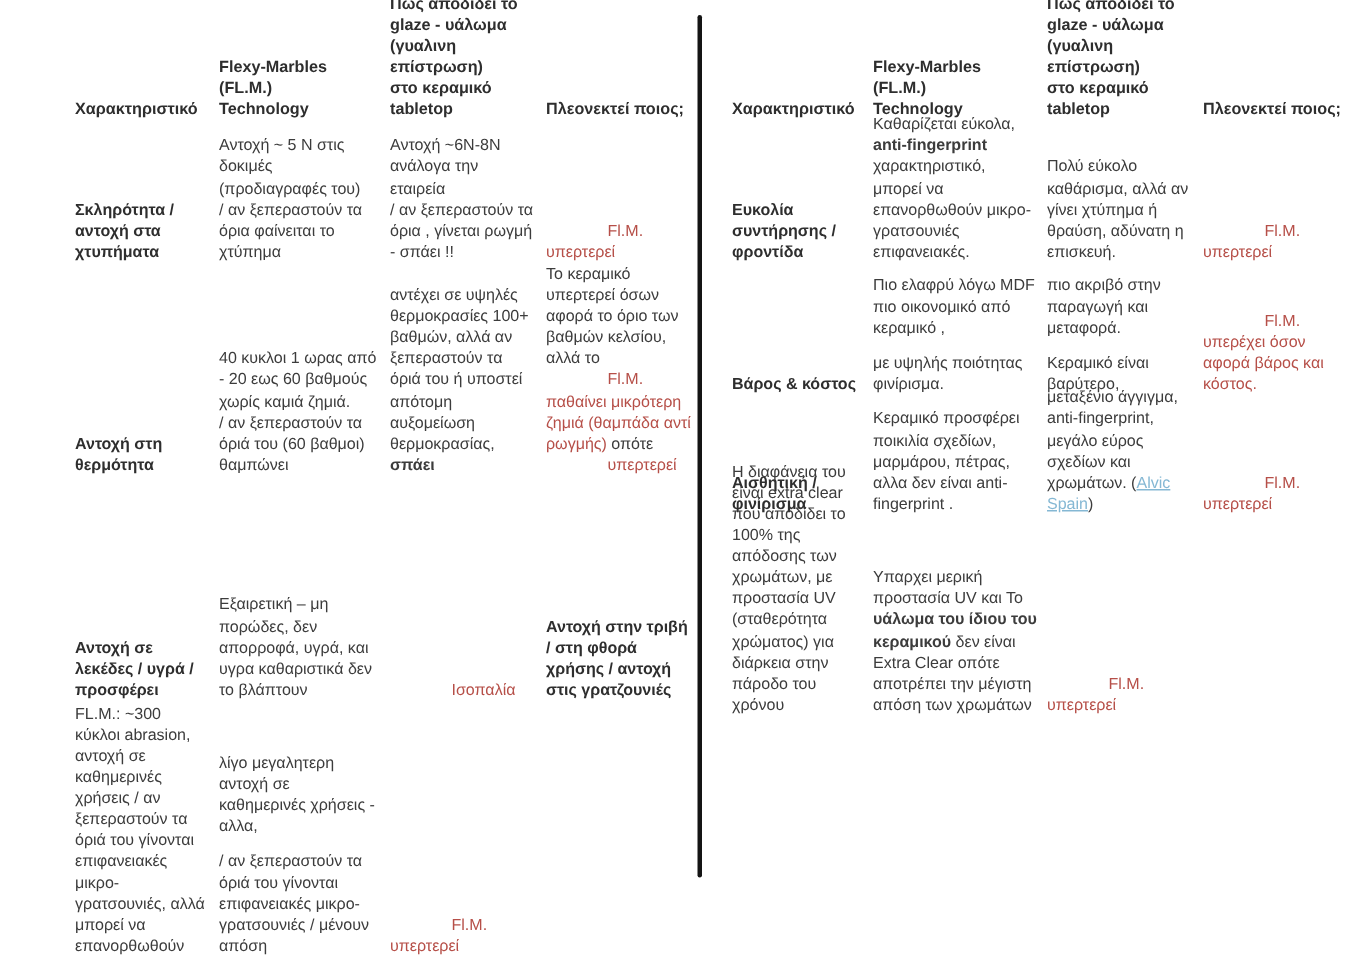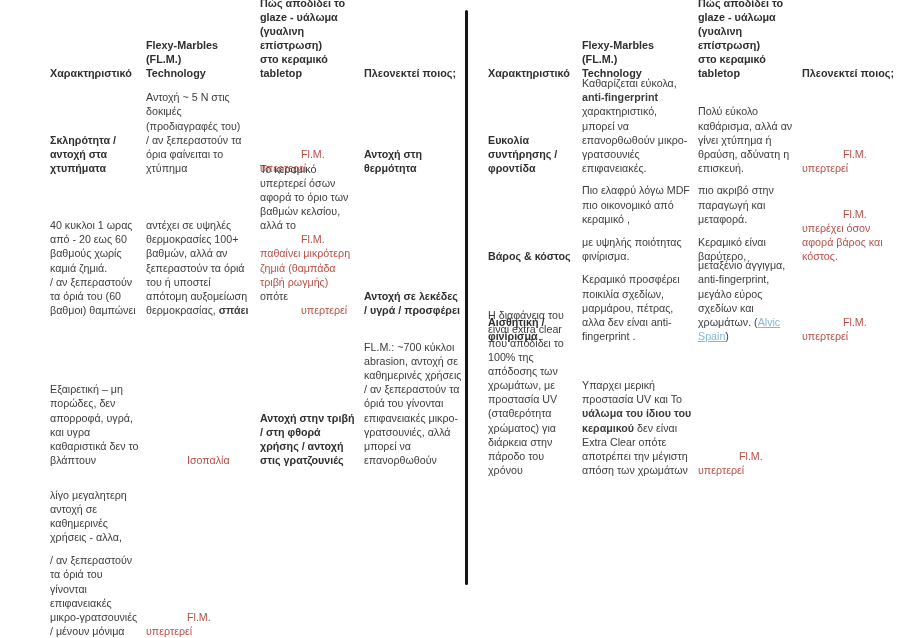--- a/index.html
+++ b/index.html
@@ -45,47 +45,51 @@
     </div>
   <div class="cell hdr">
       <span>Πλεονεκτεί ποιος;</span>
     </div>
 <div class="cell label-cell">Σκληρότητα / αντοχή στα χτυπήματα</div>
     <div class="cell">
       <p><span>Αντοχή ~ 5 N στις δοκιμές (προδιαγραφές του)
 / αν ξεπεραστούν τα όρια φαίνειται το χτύπημα</span></p>
     </div>
     <div class="cell">
+      <p><span>Αντοχή ~6N-8N ανάλογα την εταιρεία
+/ αν ξεπεραστούν τα όρια , γίνεται ρωγμή  - σπάει !!</span></p>
+    </div>
+    <div class="cell">
       <p><span class="red">Fl.M. υπερτερεί</span></p>
     </div>
     <div class="cell label-cell">Αντοχή στη θερμότητα</div>
     <div class="cell">
       <p><span>40 κυκλοι 1 ωρας από - 20 εως 60 βαθμούς χωρίς καμιά ζημιά.
 / αν ξεπεραστούν τα όριά του (60 βαθμοι) θαμπώνει</span></p>
     </div>
     <div class="cell">
       <p><span>αντέχει σε υψηλές θερμοκρασίες 100+ βαθμών, αλλά αν ξεπεραστούν τα όριά του ή υποστεί απότομη αυξομείωση θερμοκρασίας, </span><span class="bold">σπάει</span></p>
     </div>
     <div class="cell">
-      <p><span>Το κεραμικό υπερτερεί όσων αφορά το όριο των βαθμών κελσίου, αλλά το </span><span class="red">Fl.M. παθαίνει μικρότερη ζημιά (θαμπάδα τριβή ρωγμής)</span><span> οπότε </span><span class="red">υπερτερεί</span></p>
+      <p><span>Το κεραμικό υπερτερεί όσων αφορά το όριο των βαθμών κελσίου, αλλά το </span><span class="red">Fl.M. παθαίνει μικρότερη ζημιά (θαμπάδα αντί ρωγμής)</span><span> οπότε </span><span class="red">υπερτερεί</span></p>
     </div>
     <div class="cell label-cell">Αντοχή σε λεκέδες / υγρά / προσφέρει</div>
     <div class="cell">
       <p><span>Εξαιρετική – μη πορώδες, δεν απορροφά, υγρά, και υγρα καθαριστικά δεν το βλάπτουν</span></p>
     </div>
     <div class="cell">
       <p><span class="red">Ισοπαλία</span></p>
     </div>
     <div class="cell label-cell">Αντοχή στην τριβή / στη φθορά χρήσης / αντοχή στις γρατζουνιές</div>
     <div class="cell">
-      <p><span>FL.M.: ~700 κύκλοι abrasion, αντοχή σε καθημερινές χρήσεις / αν ξεπεραστούν τα όριά του γίνονται επιφανειακές μικρο-γρατσουνιές, αλλά μπορεί να επανορθωθούν</span></p>
+      <p><span>FL.M.: ~300 κύκλοι abrasion, αντοχή σε καθημερινές χρήσεις / αν ξεπεραστούν τα όριά του γίνονται επιφανειακές μικρο-γρατσουνιές, αλλά μπορεί να επανορθωθούν</span></p>
     </div>
     <div class="cell">
       <p><span>λίγο  μεγαλητερη αντοχή σε καθημερινές χρήσεις - αλλα,</span></p>
-      <p><span>/ αν ξεπεραστούν τα όριά του γίνονται επιφανειακές μικρο-γρατσουνιές / μένουν μόνιμα</span></p>
+      <p><span>/ αν ξεπεραστούν τα όριά του γίνονται επιφανειακές μικρο-γρατσουνιές / μένουν απόση</span></p>
     </div>
     <div class="cell">
       <p><span class="red">Fl.M. υπερτερεί</span></p>
     </div>
   </div>
 
 <div class="divider"></div>
 
 <div class="table" id="table-right">
   <div class="cell hdr">

